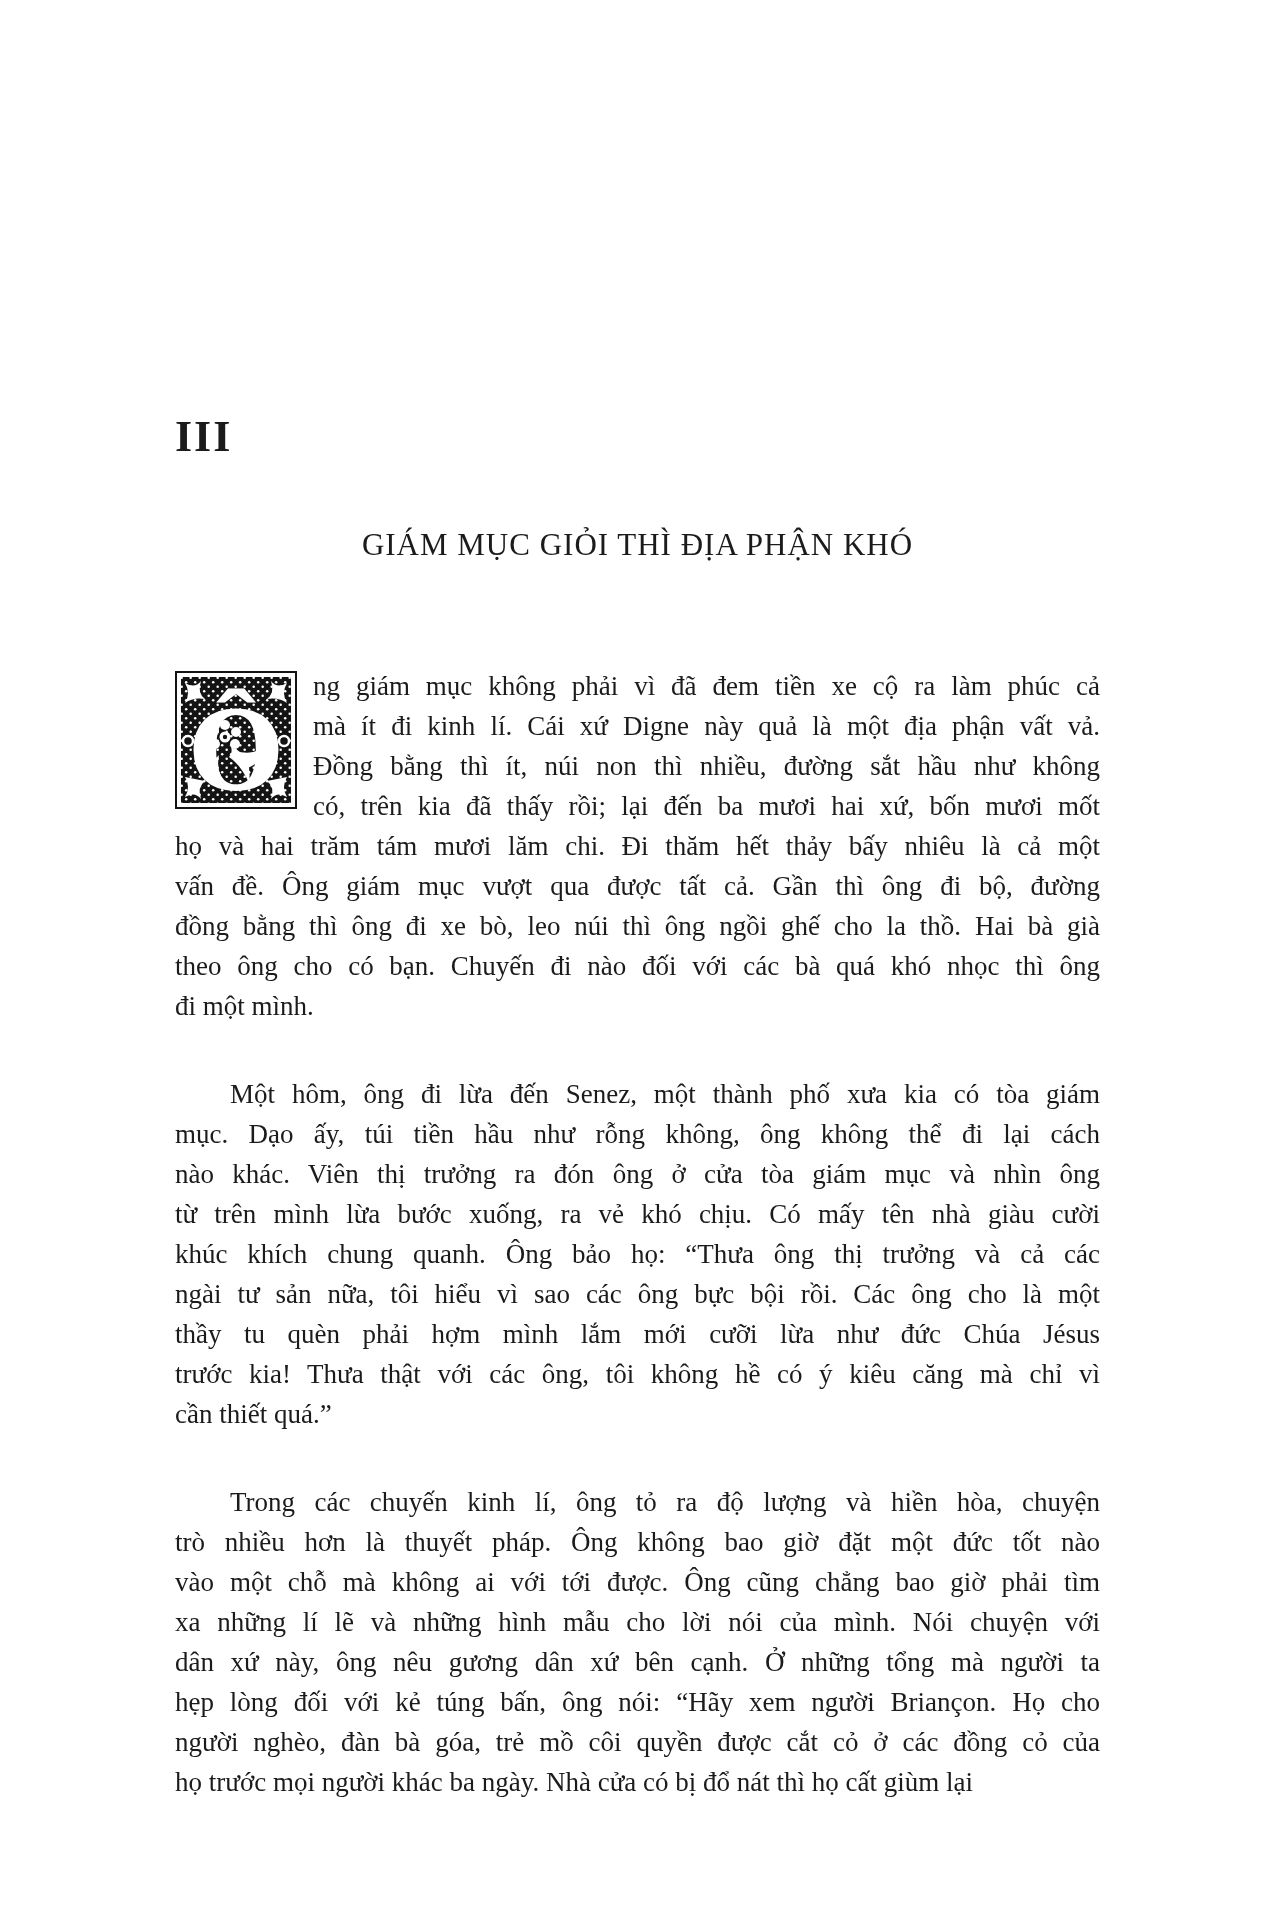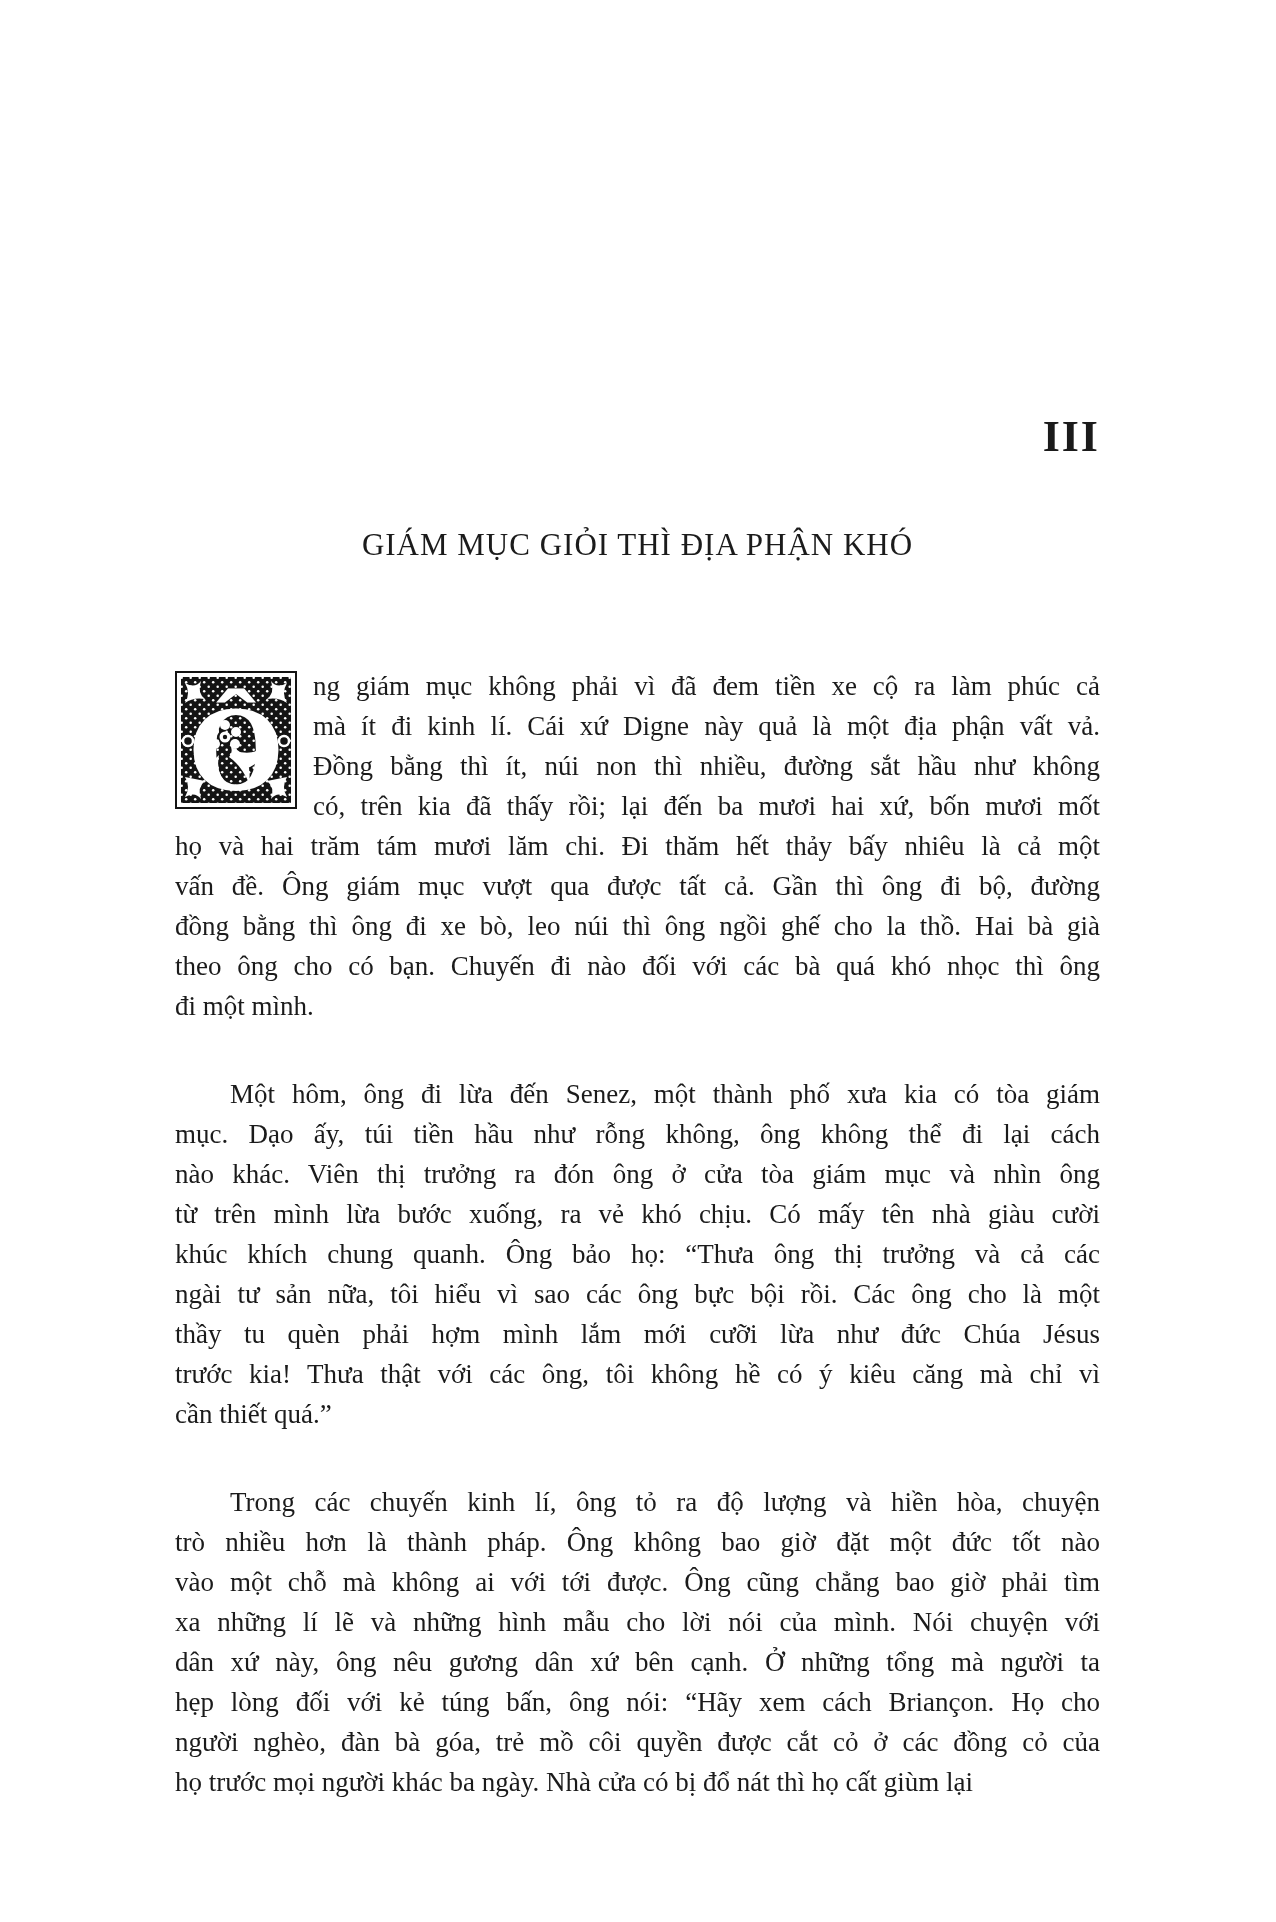--- a/index.html
+++ b/index.html
@@ -15,21 +15,21 @@
     overflow: hidden;
     font-family: "Liberation Serif", "DejaVu Serif", serif;
     color: #1b1b1b;
   }
   .content {
     width: 925px;
     margin-left: 175px;
     padding-top: 415px;
   }
   .chapter-number {
-    text-align: right;
+    text-align: left;
     font-size: 44px;
     line-height: 44px;
     font-weight: 700;
     letter-spacing: 2px;
   }
   .chapter-title {
     margin-top: 68px;
     text-align: center;
     font-size: 31px;
     line-height: 36px;
@@ -143,24 +143,24 @@
         <div class="line">từ trên mình lừa bước xuống, ra vẻ khó chịu. Có mấy tên nhà giàu cười</div>
         <div class="line">khúc khích chung quanh. Ông bảo họ: “Thưa ông thị trưởng và cả các</div>
         <div class="line">ngài tư sản nữa, tôi hiểu vì sao các ông bực bội rồi. Các ông cho là một</div>
         <div class="line">thầy tu quèn phải hợm mình lắm mới cưỡi lừa như đức Chúa Jésus</div>
         <div class="line">trước kia! Thưa thật với các ông, tôi không hề có ý kiêu căng mà chỉ vì</div>
         <div class="line last">cần thiết quá.”</div>
       </div>
 
       <div class="para">
         <div class="line indent">Trong các chuyến kinh lí, ông tỏ ra độ lượng và hiền hòa, chuyện</div>
-        <div class="line">trò nhiều hơn là thành pháp. Ông không bao giờ đặt một đức tốt nào</div>
+        <div class="line">trò nhiều hơn là thuyết pháp. Ông không bao giờ đặt một đức tốt nào</div>
         <div class="line">vào một chỗ mà không ai với tới được. Ông cũng chẳng bao giờ phải tìm</div>
         <div class="line">xa những lí lẽ và những hình mẫu cho lời nói của mình. Nói chuyện với</div>
         <div class="line">dân xứ này, ông nêu gương dân xứ bên cạnh. Ở những tổng mà người ta</div>
-        <div class="line">hẹp lòng đối với kẻ túng bấn, ông nói: “Hãy xem cách Briançon. Họ cho</div>
+        <div class="line">hẹp lòng đối với kẻ túng bấn, ông nói: “Hãy xem người Briançon. Họ cho</div>
         <div class="line">người nghèo, đàn bà góa, trẻ mồ côi quyền được cắt cỏ ở các đồng cỏ của</div>
         <div class="line last">họ trước mọi người khác ba ngày. Nhà cửa có bị đổ nát thì họ cất giùm lại</div>
       </div>
 
     </div>
   </div>
 </div>
 
 </body></html>

